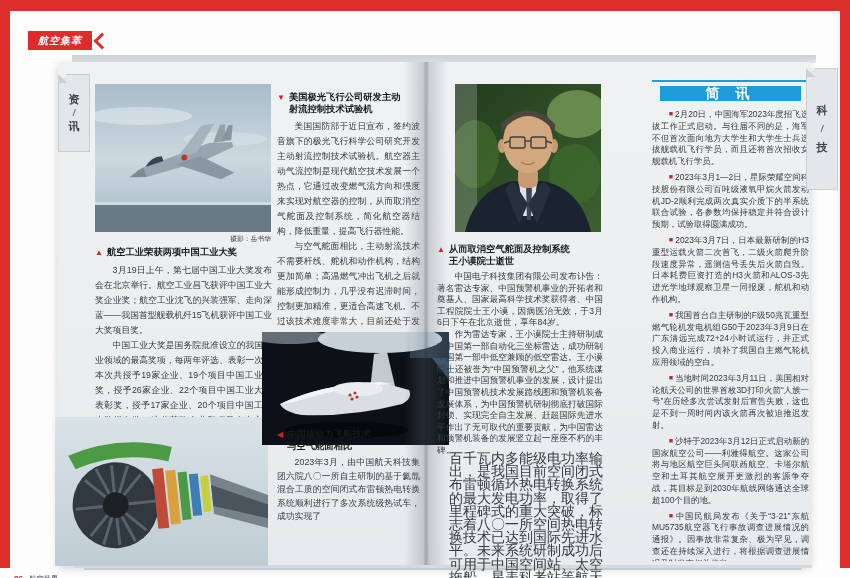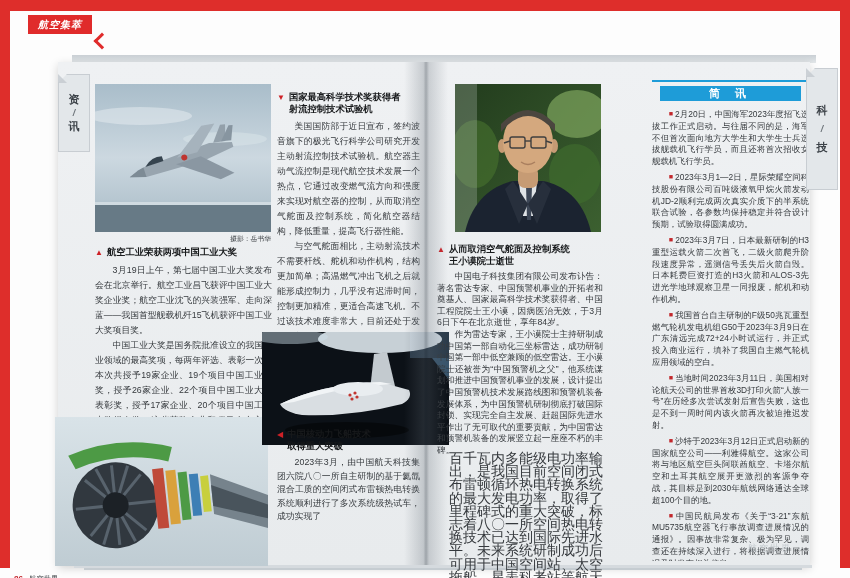--- a/index.html
+++ b/index.html
@@ -3,21 +3,21 @@
 <meta charset="utf-8">
 <style>
   html,body{margin:0;padding:0;background:#fff;}
   #canvas{position:relative;width:850px;height:578px;overflow:hidden;background:#fdfdfd;
           font-family:"Liberation Sans","DejaVu Sans",sans-serif;}
   
   .frame-top{position:absolute;left:0;top:0;width:850px;height:11px;background:#de2e2b;}
   .frame-left{position:absolute;left:0;top:0;width:10px;height:568px;background:#de2e2b;}
   .frame-right{position:absolute;left:840px;top:0;width:10px;height:568px;background:#de2e2b;}
   
-  .banner{position:absolute;left:28px;top:15px;width:64px;height:19px;background:#e02b2b;
+  .banner{position:absolute;left:28px;top:31px;width:64px;height:19px;background:#e02b2b;
           color:#fff;font-weight:bold;font-style:italic;font-size:10px;line-height:19px;
           text-align:center;letter-spacing:1px;font-family:Liberation Serif, serif;}
   .banner-chevron{position:absolute;left:96px;top:35px;width:9px;height:9px;
           border-left:3px solid #e02b2b;border-bottom:3px solid #e02b2b;transform:rotate(45deg);}
   
   .page-top-edge{position:absolute;left:72px;top:55px;width:744px;height:8px;
           background:linear-gradient(#c9cfd4,#e4e8ea);}
   .spread{position:absolute;left:58px;top:62px;width:752px;height:503px;
           background:linear-gradient(#eff1f3,#e8ebed);box-shadow:0 3px 9px rgba(0,0,0,.18);}
   .gutter{position:absolute;left:404px;top:62px;width:44px;height:503px;
@@ -54,21 +54,21 @@
   .nuclear p{font-size:8.8px;line-height:13.6px;}
   .wang{left:437px;top:244px;width:166px;}
   .wang .ptext{height:202px;overflow:hidden;}
   .wang p{font-size:8.7px;line-height:11.6px;}
   .continuation{left:449px;top:452px;width:154px;}
   .continuation p{font-size:14px;line-height:13.2px;text-indent:0;}
   
   .briefs{position:absolute;left:652px;top:80px;width:157px;}
   .briefs-topline{height:2px;background:#1e9cd8;margin-bottom:4px;}
   .briefs-header{margin:0 8px;height:15px;background:#1e9cd8;color:#fff;font-weight:bold;
-       font-size:11px;line-height:15px;text-align:center;letter-spacing:6px;}
+       font-size:14px;line-height:15px;text-align:center;letter-spacing:6px;}
   .briefs-items{margin-top:8px;height:452px;overflow:hidden;text-align:justify;color:#35393d;}
   .briefs-items p{margin:0 0 4px;font-size:8.4px;line-height:11.8px;text-indent:2em;}
   .bullet{color:#c2272b;font-size:7px;margin-right:2px;position:relative;top:-1px;}
   
   .footer{position:absolute;left:14px;top:574px;font-size:7.2px;color:#3a3e42;}
   .footer .pn{color:#c22328;font-weight:bold;font-size:8px;}
   .watermark{position:absolute;left:748px;top:542px;font-size:9px;color:#9aa4ab;opacity:.45;letter-spacing:2px;}
 </style>
 </head>
 <body>
@@ -156,21 +156,21 @@
       <rect x="147" y="64" width="8" height="36" fill="#c8cf3e"></rect>
       <path d="M157,63 L213,90 L213,124 L157,103 Z" fill="#76838c"></path>
       <path d="M157,74 L213,100 L213,114 L157,95 Z" fill="#49545c"></path>
     </g>
   </svg>
 
   <div class="block aurora">
     <div class="t-row">
       <span class="marker">▼</span>
       <div class="t-lines">
-        <div>国家最高科学技术奖获得者</div>
+        <div>美国极光飞行公司研发主动</div>
         <div>射流控制技术试验机</div>
       </div>
     </div>
     <p>美国国防部于近日宣布，签约波音旗下的极光飞行科学公司研究开发主动射流控制技术试验机。航空器主动气流控制是现代航空技术发展一个热点，它通过改变燃气流方向和强度来实现对航空器的控制，从而取消空气舵面及控制系统，简化航空器结构，降低重量，提高飞行器性能。</p>
     <p>与空气舵面相比，主动射流技术不需要杆线、舵机和动作机构，结构更加简单；高温燃气冲出飞机之后就能形成控制力，几乎没有迟滞时间，控制更加精准，更适合高速飞机。不过该技术难度非常大，目前还处于发展阶段。</p>
   </div>
 
   <svg class="photo" style="left:262px;top:332px" width="187" height="113" viewBox="0 0 187 113">
     <rect width="187" height="113" fill="#0c1117"></rect>
     <path d="M150,0 L187,0 L187,48 Z" fill="#41607a" opacity=".85"></path>
@@ -188,21 +188,21 @@
       <circle cx="90" cy="67" r="1.6"></circle>
         <circle cx="95" cy="65" r="1.6"></circle>
     </g>
   </svg>
 
   <div class="block nuclear">
     <div class="t-row">
       <span class="marker">◀</span>
       <div class="t-lines">
         <div>中国核动力飞船技术</div>
-        <div>取得重大突破</div>
+        <div>与空气舵面相比</div>
       </div>
     </div>
     <p>2023年3月，由中国航天科技集团六院八〇一所自主研制的基于氦氙混合工质的空间闭式布雷顿热电转换系统顺利进行了多次系统级热试车，成功实现了</p>
   </div>
 
   <svg class="photo" style="left:455px;top:84px" width="146" height="148" viewBox="0 0 146 148">
     <defs>
       <linearGradient id="grnbg" x1="0" y1="0" x2="1" y2="1">
         <stop offset="0" stop-color="#223c1d"></stop>
           <stop offset="1" stop-color="#3c6030"></stop>

